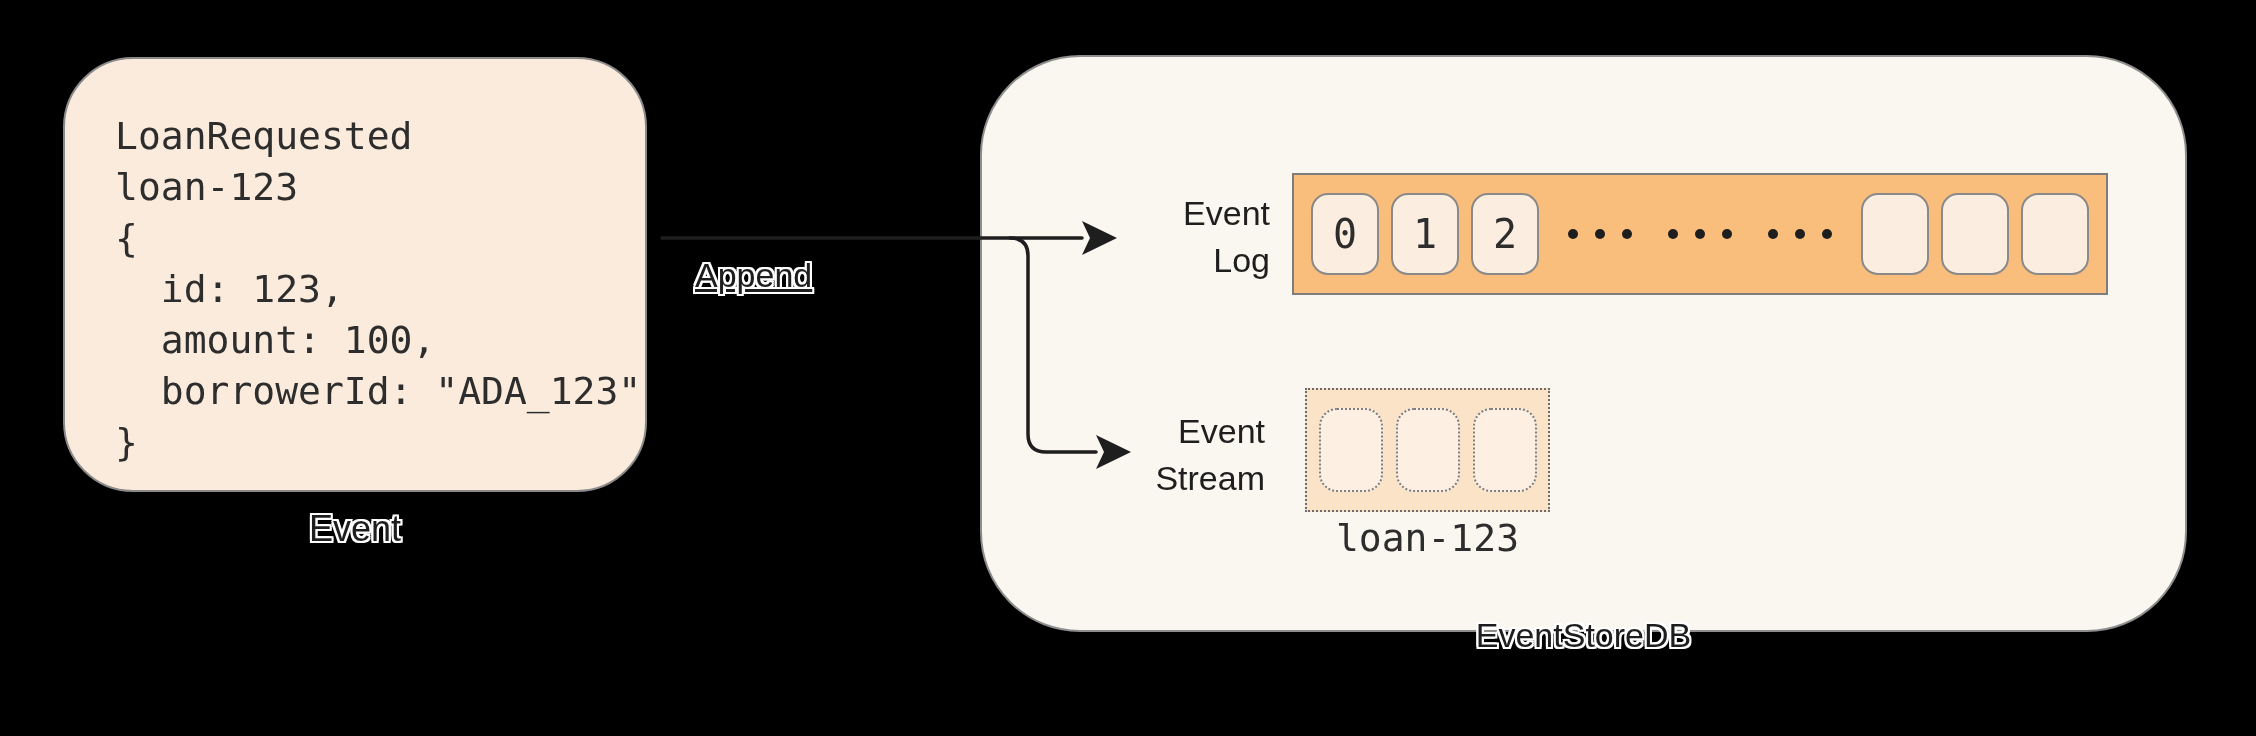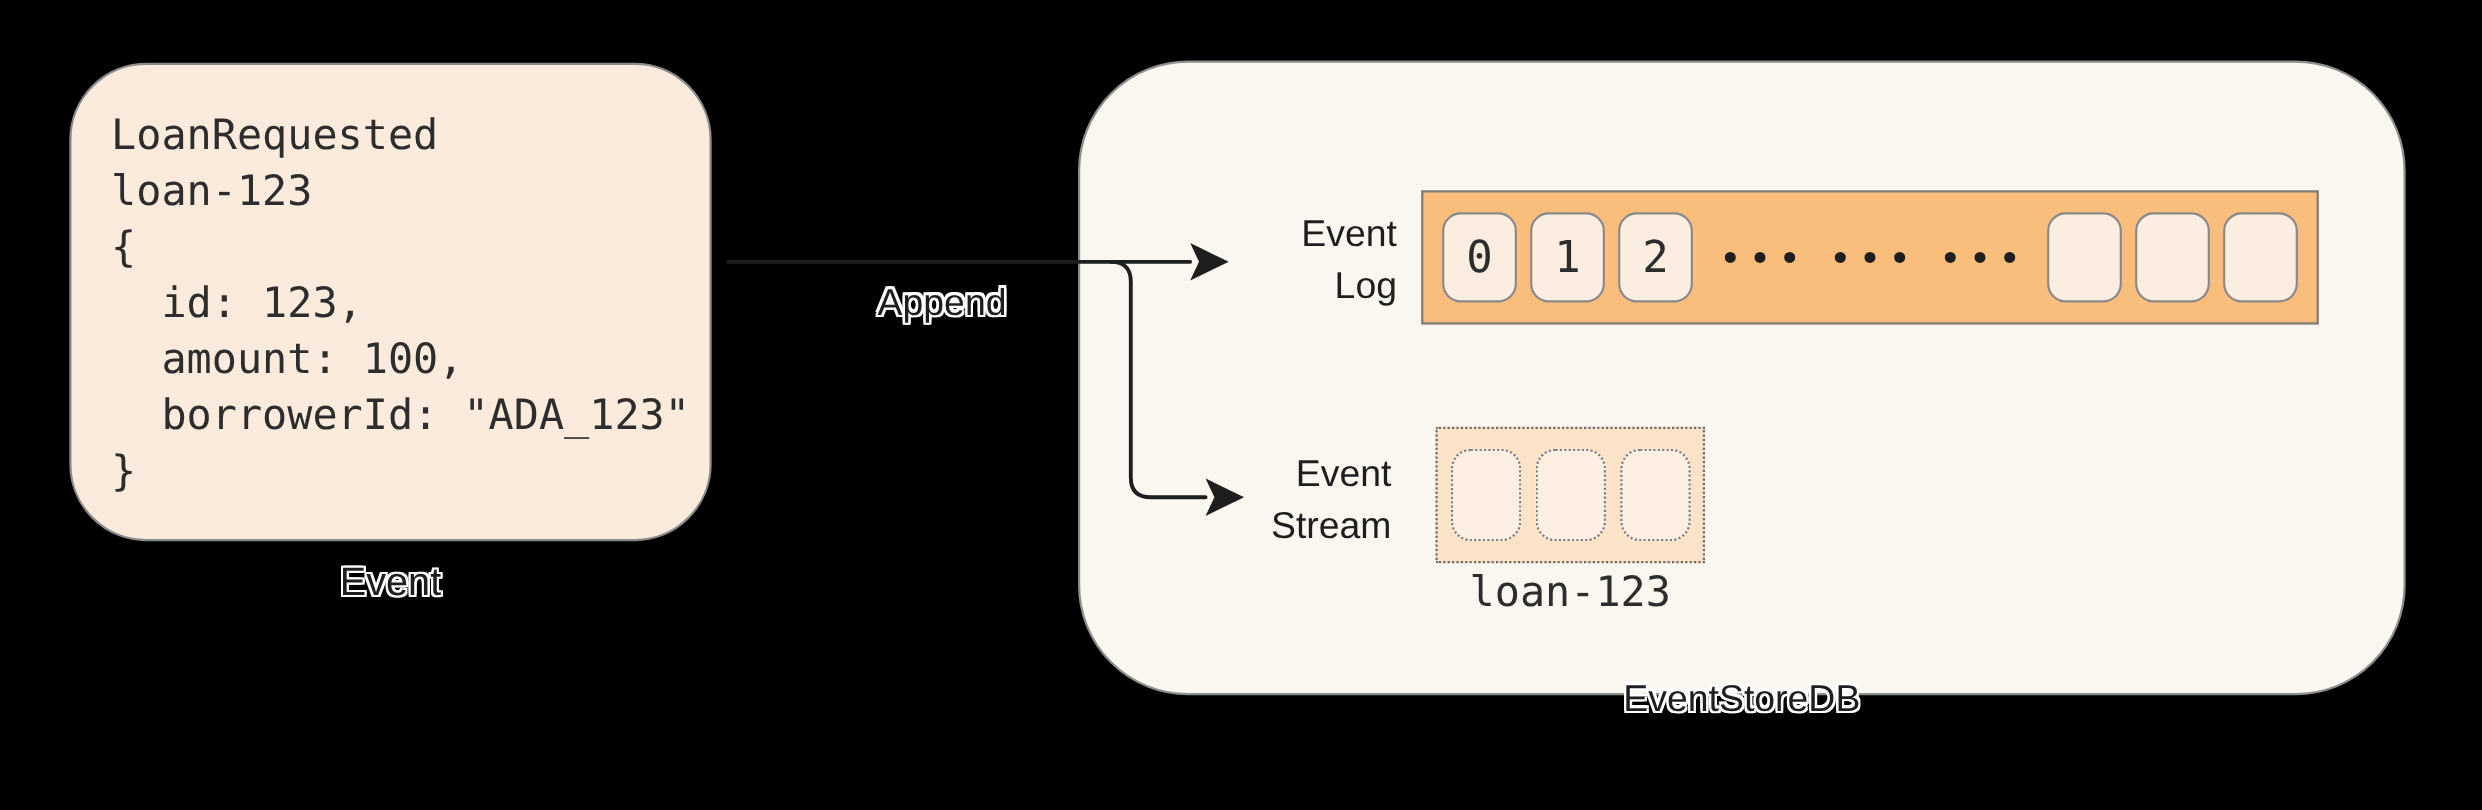--- a/index.html
+++ b/index.html
@@ -19,39 +19,39 @@
     background:var(--store-fill); border:2px solid #8e8e8e; border-radius:100px;
     box-sizing:border-box;
   }
   
   .event-card{
     position:absolute; left:63px; top:57px; width:584px; height:435px;
     background:var(--card-fill); border:2px solid var(--border-gray); border-radius:70px;
     box-sizing:border-box;
   }
   .code{
-    margin:2px; padding:36px 0 0 34px;
+    margin:16px; padding:36px 0 0 34px;
     font-family:"DejaVu Sans Mono", monospace;
     font-size:38px; line-height:51px; color:var(--code-text);
   }
   
   .halo{
     color:var(--ink); font-weight:400;
     text-shadow:-2px -2px 0 var(--halo), 2px -2px 0 var(--halo),
                 -2px 2px 0 var(--halo), 2px 2px 0 var(--halo),
                 -2px 0 0 var(--halo), 2px 0 0 var(--halo),
                 0 -2px 0 var(--halo), 0 2px 0 var(--halo);
   }
   .event-caption{
     position:absolute; left:63px; top:508px; width:584px;
     text-align:center; font-size:36px;
   }
   .append-label{
     position:absolute; left:695px; top:256px; width:220px;
-    text-align:right; font-size:34px;
+    text-align:left; font-size:34px;text-decoration:underline;
   }
   .store-caption{
     position:absolute; left:980px; top:616px; width:1207px;
     text-align:center; font-size:34px;
   }
   
   .arrows{position:absolute; left:0; top:0; width:2256px; height:736px;}
   .arrow-line{fill:none; stroke:var(--ink); stroke-width:3.5; stroke-linecap:round;}
   .arrow-head{fill:var(--ink); stroke:none;}
   

